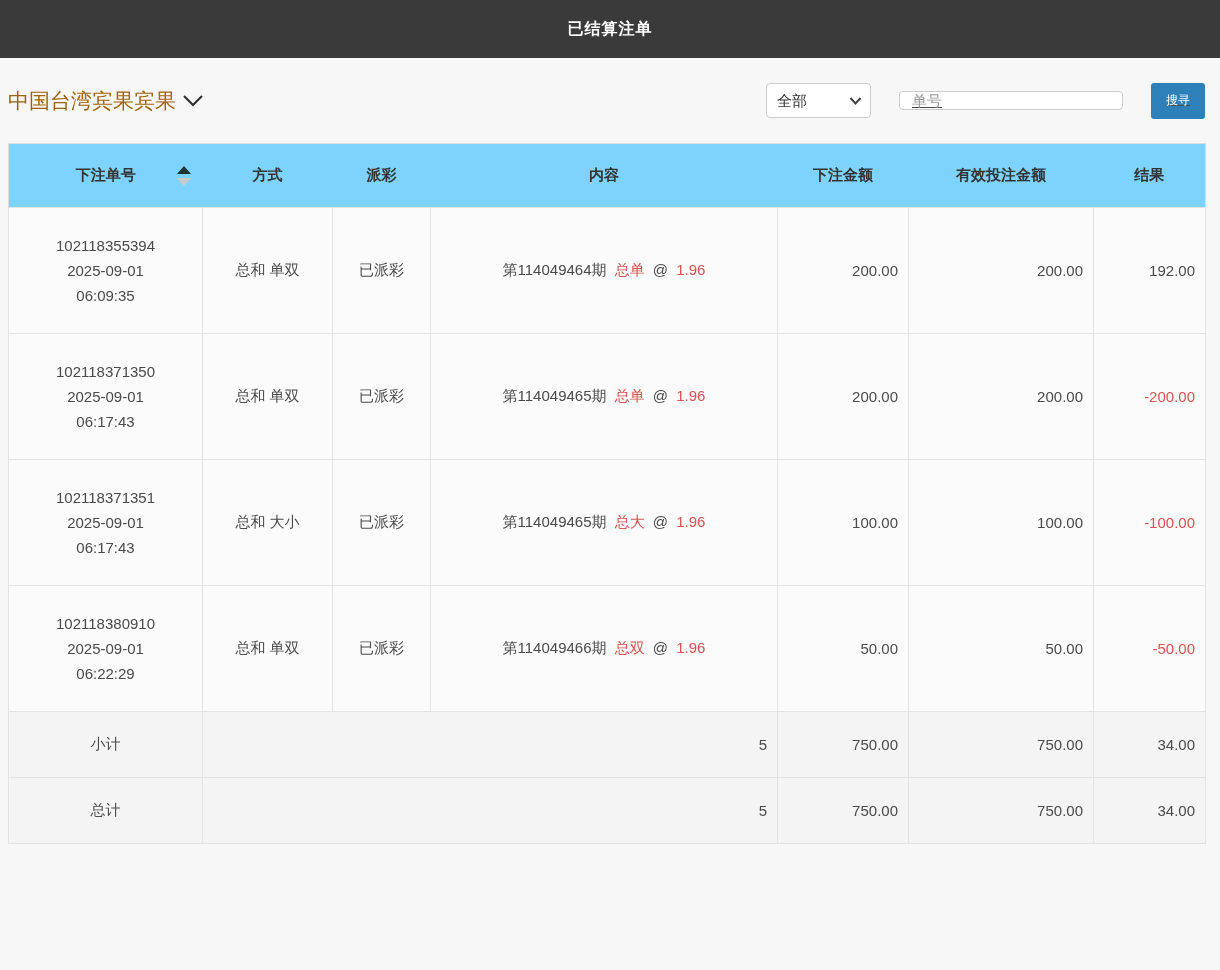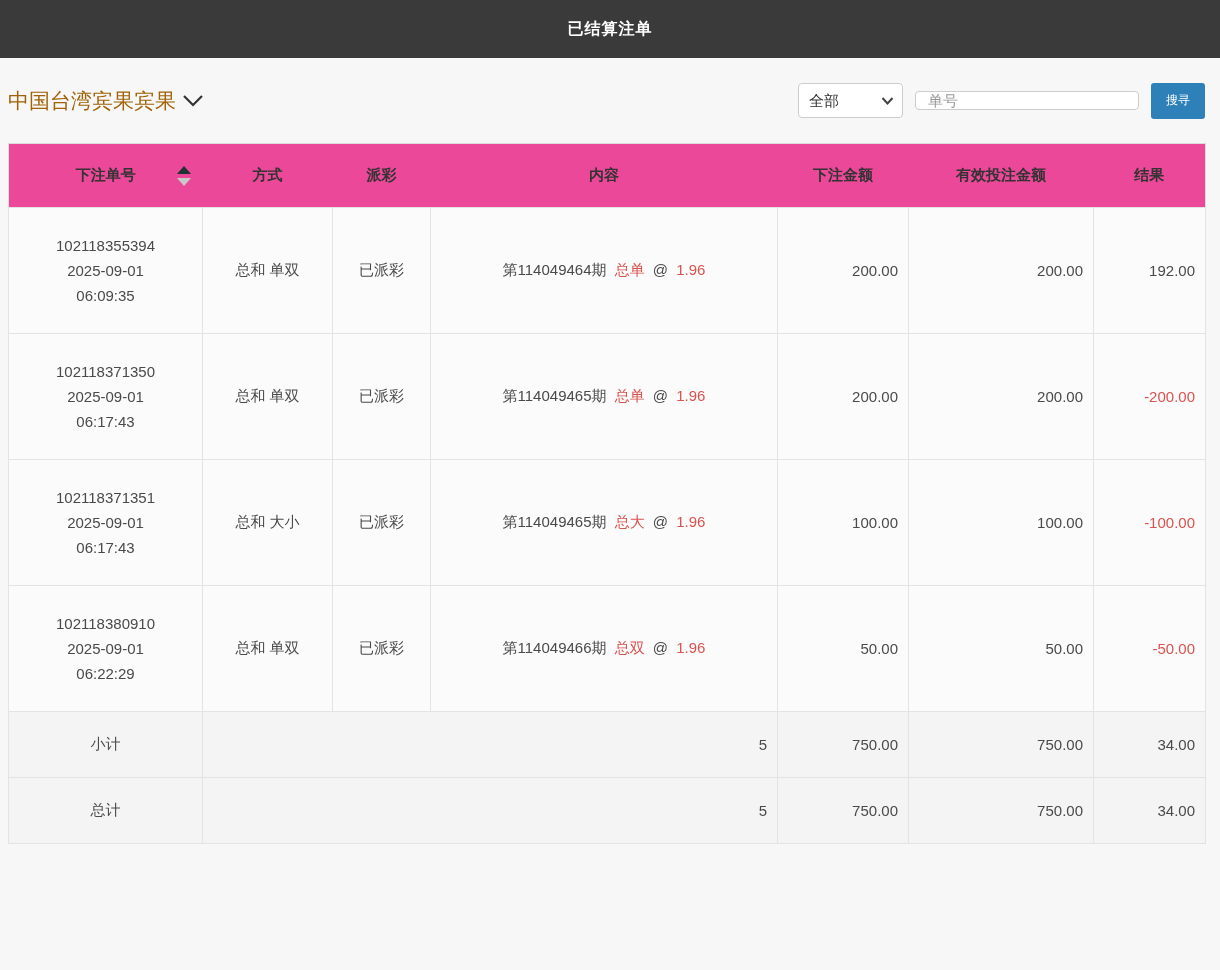--- a/index.html
+++ b/index.html
@@ -33,21 +33,21 @@
   }
   .lottery {
     display: flex;
     align-items: center;
     gap: 6px;
     font-size: 21px;
     color: #a16207;
     cursor: pointer;
   }
   .lottery svg { margin-top: 4px; }
-  .controls { display: flex; align-items: center; gap: 12px; }
+  .controls { display: flex; align-items: center; gap: 28px; text-decoration: underline; }
   .select-wrap { position: relative; }
   .select-wrap select {
     -webkit-appearance: none;
     appearance: none;
     width: 105px;
     height: 35px;
     border: 1px solid #ccc;
     border-radius: 4px;
     background: #fff;
     font-family: inherit;
@@ -87,21 +87,21 @@
   }
   
   table {
     width: 1197px;
     border-collapse: collapse;
     table-layout: fixed;
     background: #fbfbfb;
     border: 1px solid #dcdcdc;
   }
   thead th {
-    background: #ec4899;
+    background: #7dd3fc;
     height: 64px;
     font-size: 15px;
     font-weight: bold;
     color: #333;
     text-align: center;
     position: relative;
     border: none;
   }
   tbody td {
     border: 1px solid #e3e3e3;

